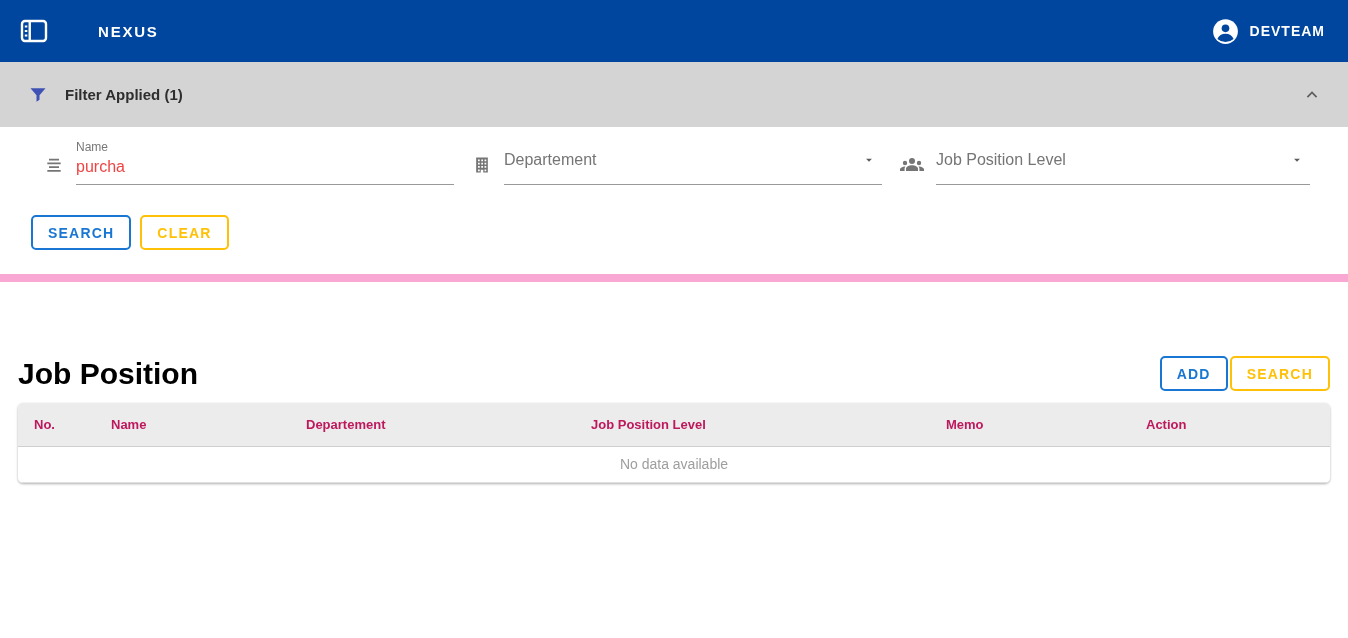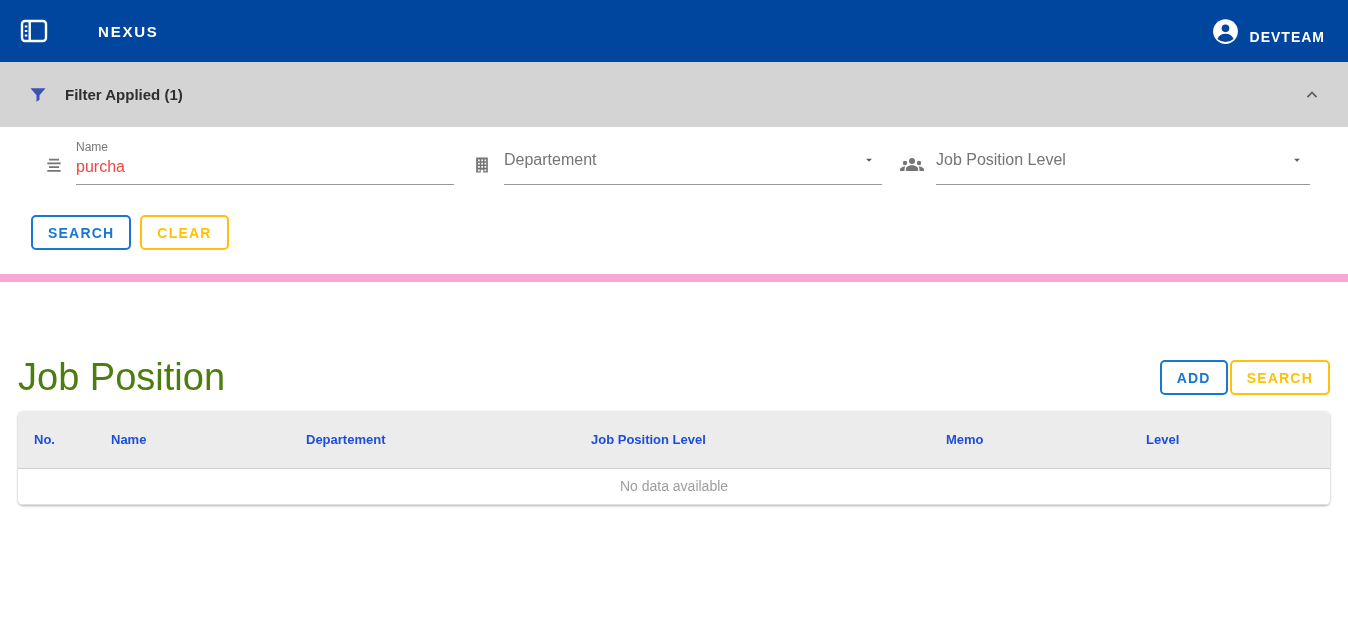--- a/index.html
+++ b/index.html
@@ -6,21 +6,21 @@
   html,body { width:1348px; height:638px; background:#ffffff;
     font-family:"Liberation Sans", sans-serif; overflow:hidden; }
 
   
   .appbar { height:62px; background:#00459e; display:flex; align-items:center;
     padding:0 23px 0 14px; color:#fff; }
   .drawer-btn { width:40px; height:40px; display:flex; align-items:center;
     justify-content:center; cursor:pointer; }
   .brand { margin-left:44px; font-size:15px; font-weight:700; letter-spacing:1.8px; }
   .appbar-spacer { flex:1; }
-  .user-chip { display:flex; align-items:flex-end; gap:11px; cursor:pointer; }
+  .user-chip { display:flex; align-items:center; gap:11px; cursor:pointer; }
   .user-name { font-size:14px; font-weight:700; letter-spacing:1px; }
 
   
   .filter-panel { box-shadow:0 3px 4px rgba(0,0,0,.22); border-bottom:8px solid #f9a8d4; }
   .filter-header { height:65px; background:#d4d4d4; display:flex; align-items:center;
     padding:0 26px 0 28px; cursor:pointer; }
   .filter-title { margin-left:17px; font-size:15px; font-weight:700; color:#2e2e2e; }
   .filter-header-spacer { flex:1; }
 
   .filter-body { background:#fff; padding:12px 38px 24px 44px; }
@@ -41,30 +41,30 @@
   .btn { display:inline-flex; align-items:center; justify-content:center;
     height:35px; padding:0 15px; background:#fff; border-radius:5px;
     font-size:14px; font-weight:700; letter-spacing:1.2px; cursor:pointer;
     font-family:"Liberation Sans", sans-serif; }
   .btn-blue { border:2px solid #1976d2; color:#1976d2; }
   .btn-yellow { border:2px solid #ffc107; color:#ffc107; }
 
   
   .main { padding:74px 18px 0 18px; background:#fff; }
   .main-head { display:flex; align-items:center; }
-  .page-title { font-size:38px; font-weight:400; color:#4d7c0f; }
+  .page-title { font-size:30px; font-weight:700; color:#000000; }
   .main-head-spacer { flex:1; }
   .main-actions { display:flex; gap:2px; }
 
   .data-table { margin-top:12px; border-radius:5px; overflow:hidden;
     box-shadow:0 1px 3px rgba(0,0,0,.2), 0 1px 2px rgba(0,0,0,.12); background:#fff; }
   table { width:100%; border-collapse:collapse; table-layout:fixed; }
   thead tr { background:#ececec; }
-  th { height:57px; padding:0 16px; text-align:left; font-size:13px; font-weight:700;
-    color:#1d4ed8; border-bottom:1px solid #cfcfcf; white-space:nowrap;
+  th { height:43px; padding:0 16px; text-align:left; font-size:13px; font-weight:700;
+    color:#be185d; border-bottom:1px solid #cfcfcf; white-space:nowrap;
     overflow:hidden; text-overflow:ellipsis; }
   td.empty-cell { height:36px; text-align:center; font-size:14px; color:#9e9e9e;
     border-bottom:1px solid #e0e0e0; }
 
   svg { display:block; }
 </style>
 </head>
 <body>
 
 <div class="appbar">
@@ -193,21 +193,21 @@
           <col style="width:200px">
           <col>
       </colgroup>
       <thead>
         <tr>
           <th>No.</th>
           <th>Name</th>
           <th>Departement</th>
           <th>Job Position Level</th>
           <th>Memo</th>
-          <th>Level</th>
+          <th>Action</th>
         </tr>
       </thead>
       <tbody>
         <tr>
           <td class="empty-cell" colspan="6">No data available</td>
         </tr>
       </tbody>
     </table>
   </div>
 </div>

